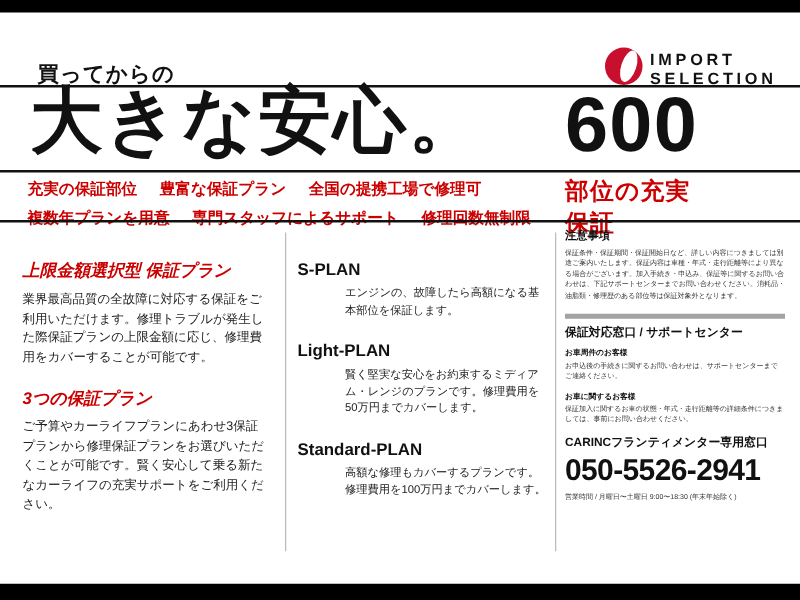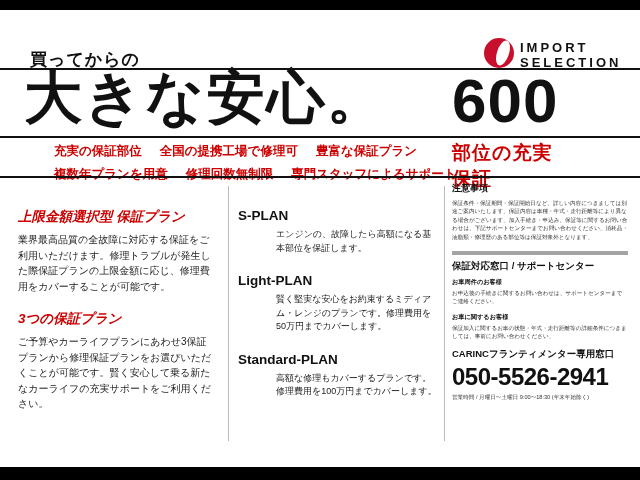--- a/index.html
+++ b/index.html
@@ -52,21 +52,20 @@
     line-height: 1;
     white-space: nowrap;
   }
   .bullets {
     position: absolute;
     left: 22px; top: 133px;
     width: 420px;
     color: #cc0000;
     font-size: 12.5px;
     font-weight: bold;
-    margin-left: 32px;
   }
   .bullets .row {
     display: flex;
     gap: 18px;
     margin-bottom: 6px;
     white-space: nowrap;
   }
 
   
   .logo {
@@ -248,27 +247,27 @@
 
     <div class="header">
       <div class="kicker">買ってからの</div>
       <div class="hr top"></div>
       <div class="hero">大きな安心。</div>
       <div class="hr mid"></div>
 
       <div class="bullets">
         <div class="row">
           <span>充実の保証部位</span>
+          <span>豊富な保証プラン</span>
           <span>全国の提携工場で修理可</span>
-          <span>豊富な保証プラン</span>
         </div>
         <div class="row">
           <span>複数年プランを用意</span>
+          <span>専門スタッフによるサポート</span>
           <span>修理回数無制限</span>
-          <span>専門スタッフによるサポート</span>
         </div>
       </div>
 
       <div class="logo">
         <div class="mark"></div>
         <div class="txt1">IMPORT</div>
         <div class="txt2">SELECTION</div>
       </div>
 
       <div class="bignum">600</div>

